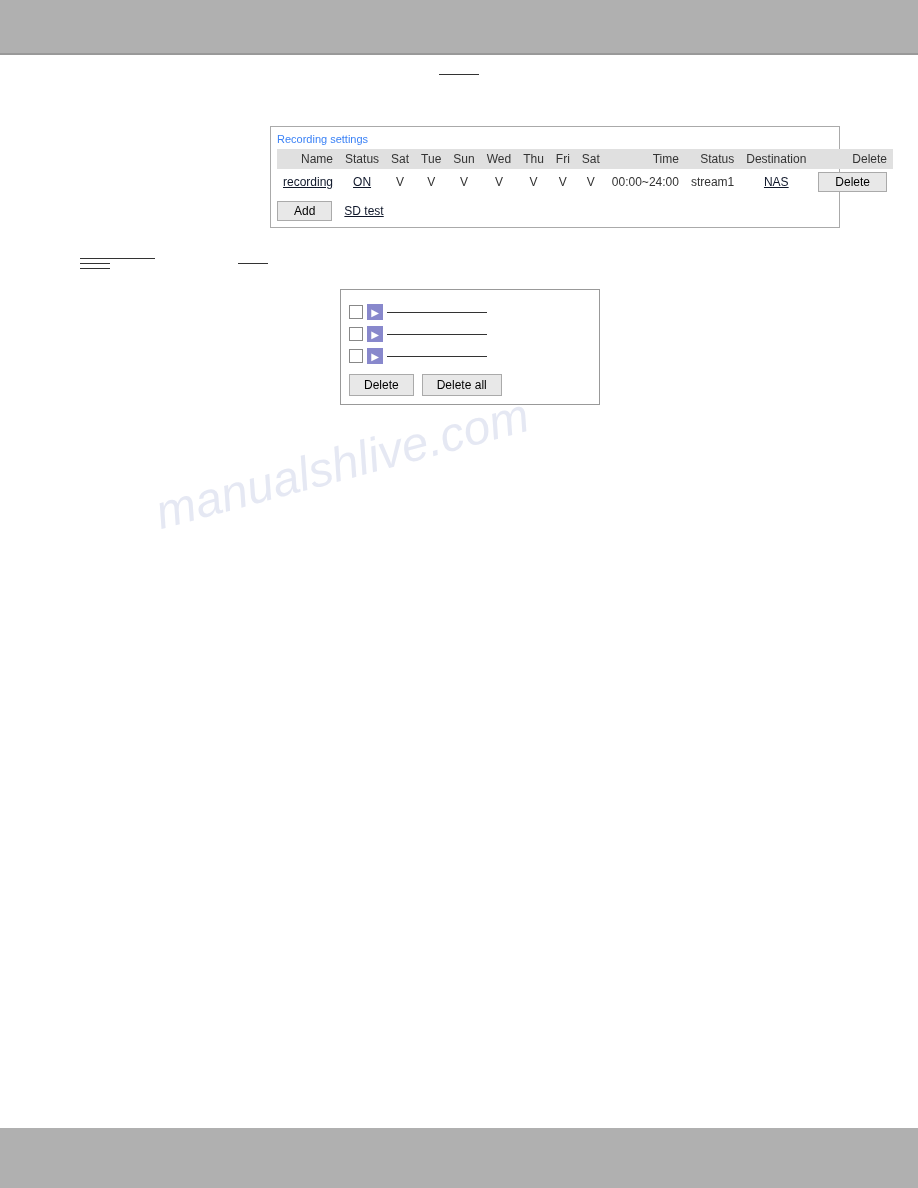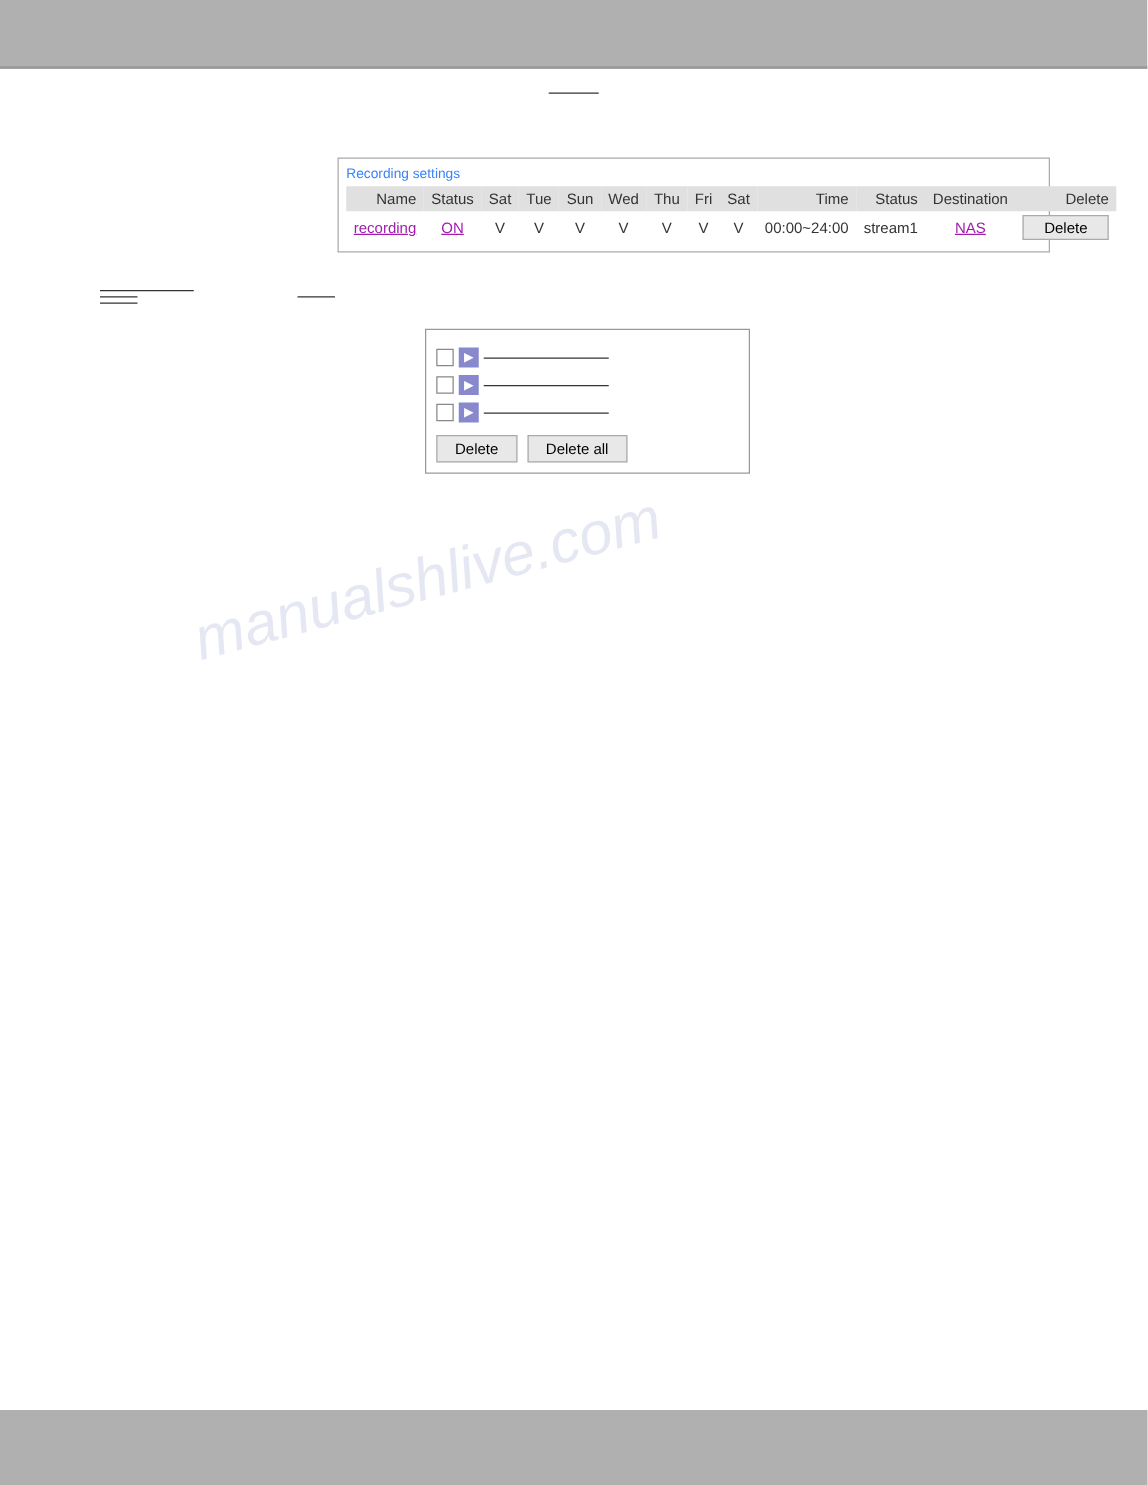--- a/index.html
+++ b/index.html
@@ -68,21 +68,21 @@
       padding: 3px 6px;
       text-align: center;
       white-space: nowrap;
     }
 
     .rs-table td:first-child {
       text-align: center;
     }
 
     a {
-      color: #a21caf;
+      color: #0f172a;
       text-decoration: underline;
       cursor: pointer;
     }
 
     .btn-add {
       background: #e8e8e8;
       border: 1px solid #aaa;
       padding: 2px 16px;
       cursor: pointer;
       font-size: 12px;
@@ -245,20 +245,24 @@
           <td>V</td>
           <td>V</td>
           <td>00:00~24:00</td>
           <td>stream1</td>
           <td><a>NAS</a></td>
           <td><button class="btn-add">Delete</button></td>
         </tr>
       </tbody>
     </table>
 
+    <div class="rs-table-footer">
+      <button class="btn-add">Add</button>
+      <a>SD test</a>
+    </div>
   </div>
 
   <div class="section-lines">
     <div class="line-item">
       <span class="underline-med"></span>
     </div>
     <div class="line-item">
       <span class="underline-short2"></span>
       <span style="margin-left:120px;" class="underline-short2"></span>
     </div>

